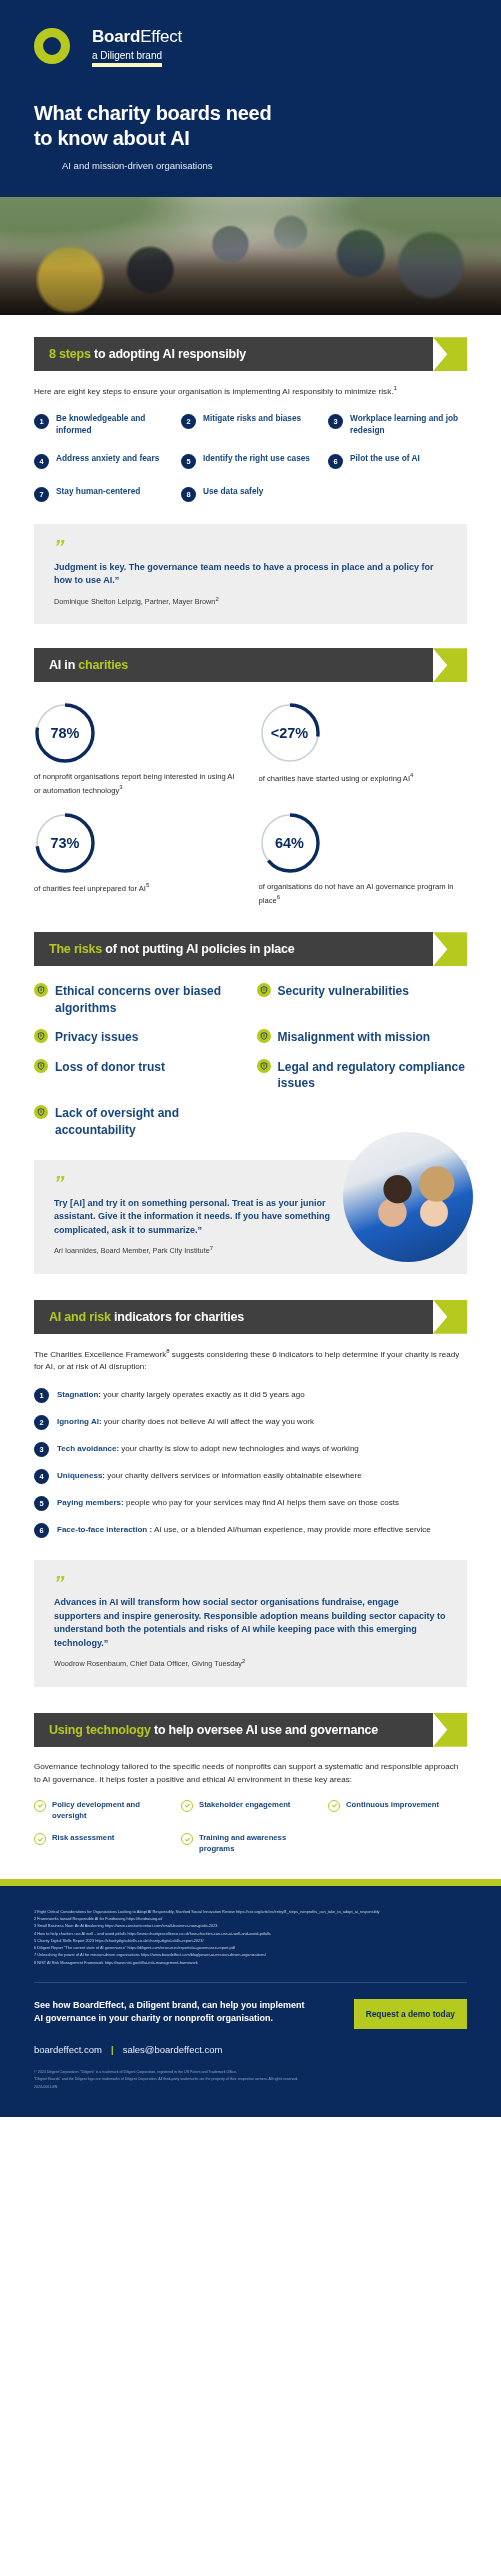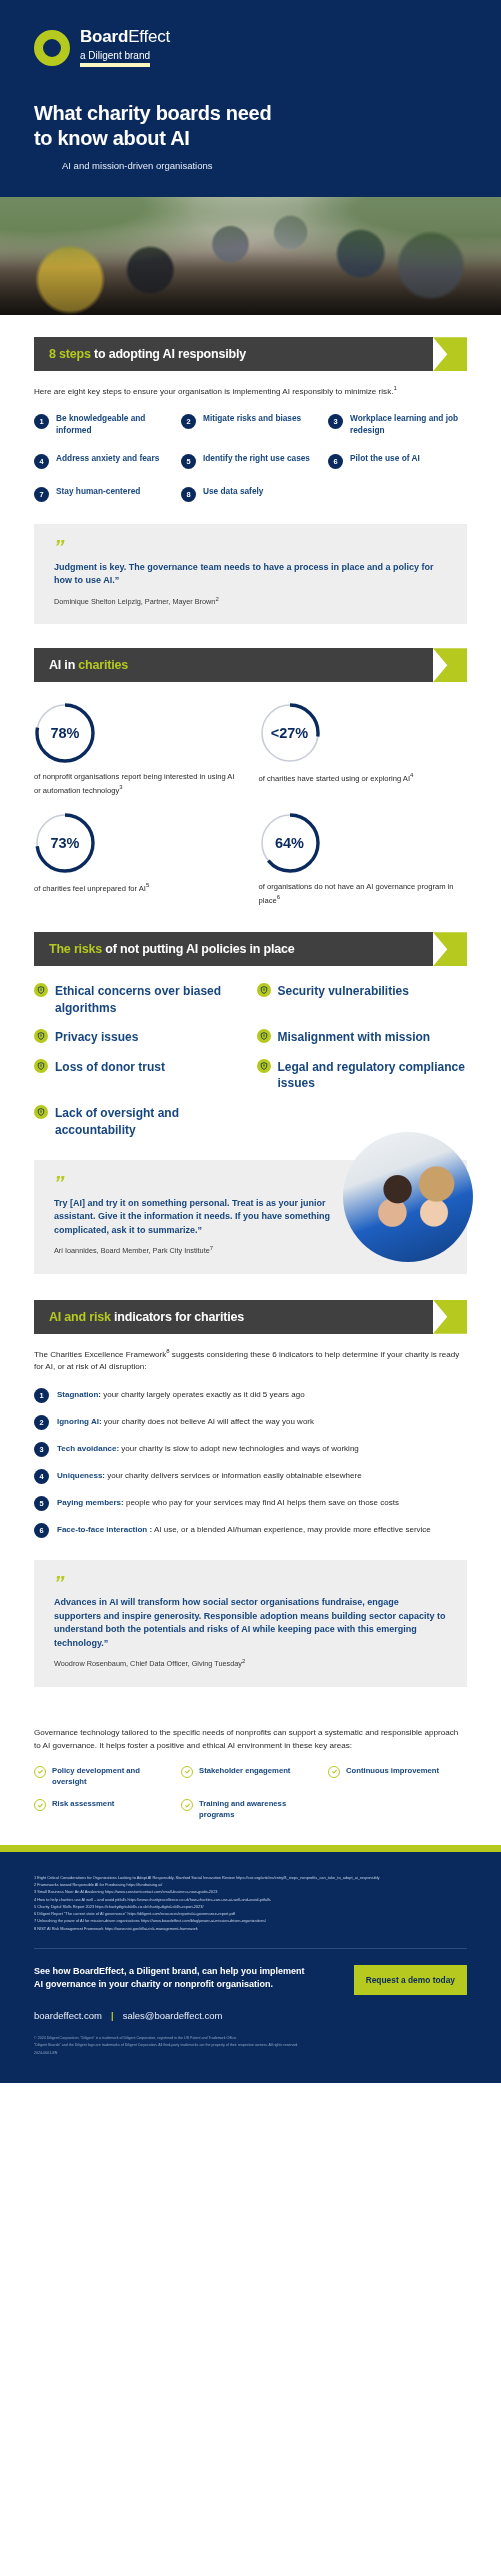--- a/index.html
+++ b/index.html
@@ -5,21 +5,21 @@
   * { box-sizing: border-box; margin: 0; padding: 0; }
   html, body {
     width: 501px;
     font-family: "Liberation Sans", sans-serif;
     background: #ffffff;
   }
   .page { width: 501px; position: relative; background:#fff; }
 
   
   .hero { background: #0a2a5e; padding: 28px 34px 26px 34px; }
-  .logo-row { display: flex; align-items: center; gap: 10px; margin-bottom: 34px; }
+  .logo-row { display: flex; gap: 22px; margin-bottom: 34px; }
   .logo-mark {
     width: 36px; height: 36px; border-radius: 50%;
     border: 9px solid #b5c91e; background: transparent; flex: 0 0 auto;
   }
   .logo-text { line-height: 1.05; }
   .logo-name { font-size: 17px; color: #ffffff; letter-spacing: -0.2px; }
   .logo-name b { font-weight: 700; }
   .logo-name span.light { font-weight: 400; }
   .logo-sub {
     font-size: 10px; color: #ffffff; margin-top: 3px;
@@ -425,20 +425,26 @@
       </div>
   </div>
 
   <div class="quote">
     <div class="quote-mark">”</div>
     <div class="quote-text">Advances in AI will transform how social sector organisations fundraise, engage supporters and inspire generosity. Responsible adoption means building sector capacity to understand both the potentials and risks of AI while keeping pace with this emerging technology.”</div>
     <div class="quote-attr"><span>Woodrow Rosenbaum, Chief Data Officer, Giving Tuesday</span><span class="sup">2</span></div>
   </div>
 
   <div style="height:26px"></div>
+  <div class="band">
+    <div class="band-bar">
+      <div class="band-title"><span class="hl">Using technology</span><span> to help oversee AI use and governance</span></div>
+    </div>
+    <div class="band-arrow"></div>
+  </div>
   <div class="body-copy">Governance technology tailored to the specific needs of nonprofits can support a systematic and responsible approach to AI governance. It helps foster a positive and ethical AI environment in these key areas:</div>
 
   <div class="gov-grid">
     <div class="gov-item">
         <span class="check-circle">
           <svg width="7" height="7" viewBox="0 0 10 10">
             <path d="M2.2 5.2 4.1 7 7.8 3.2" fill="none" stroke="#b5c91e" stroke-width="1.5" stroke-linecap="round" stroke-linejoin="round"></path>
           </svg>
         </span>
         <span class="gov-label">Policy development and oversight</span>

